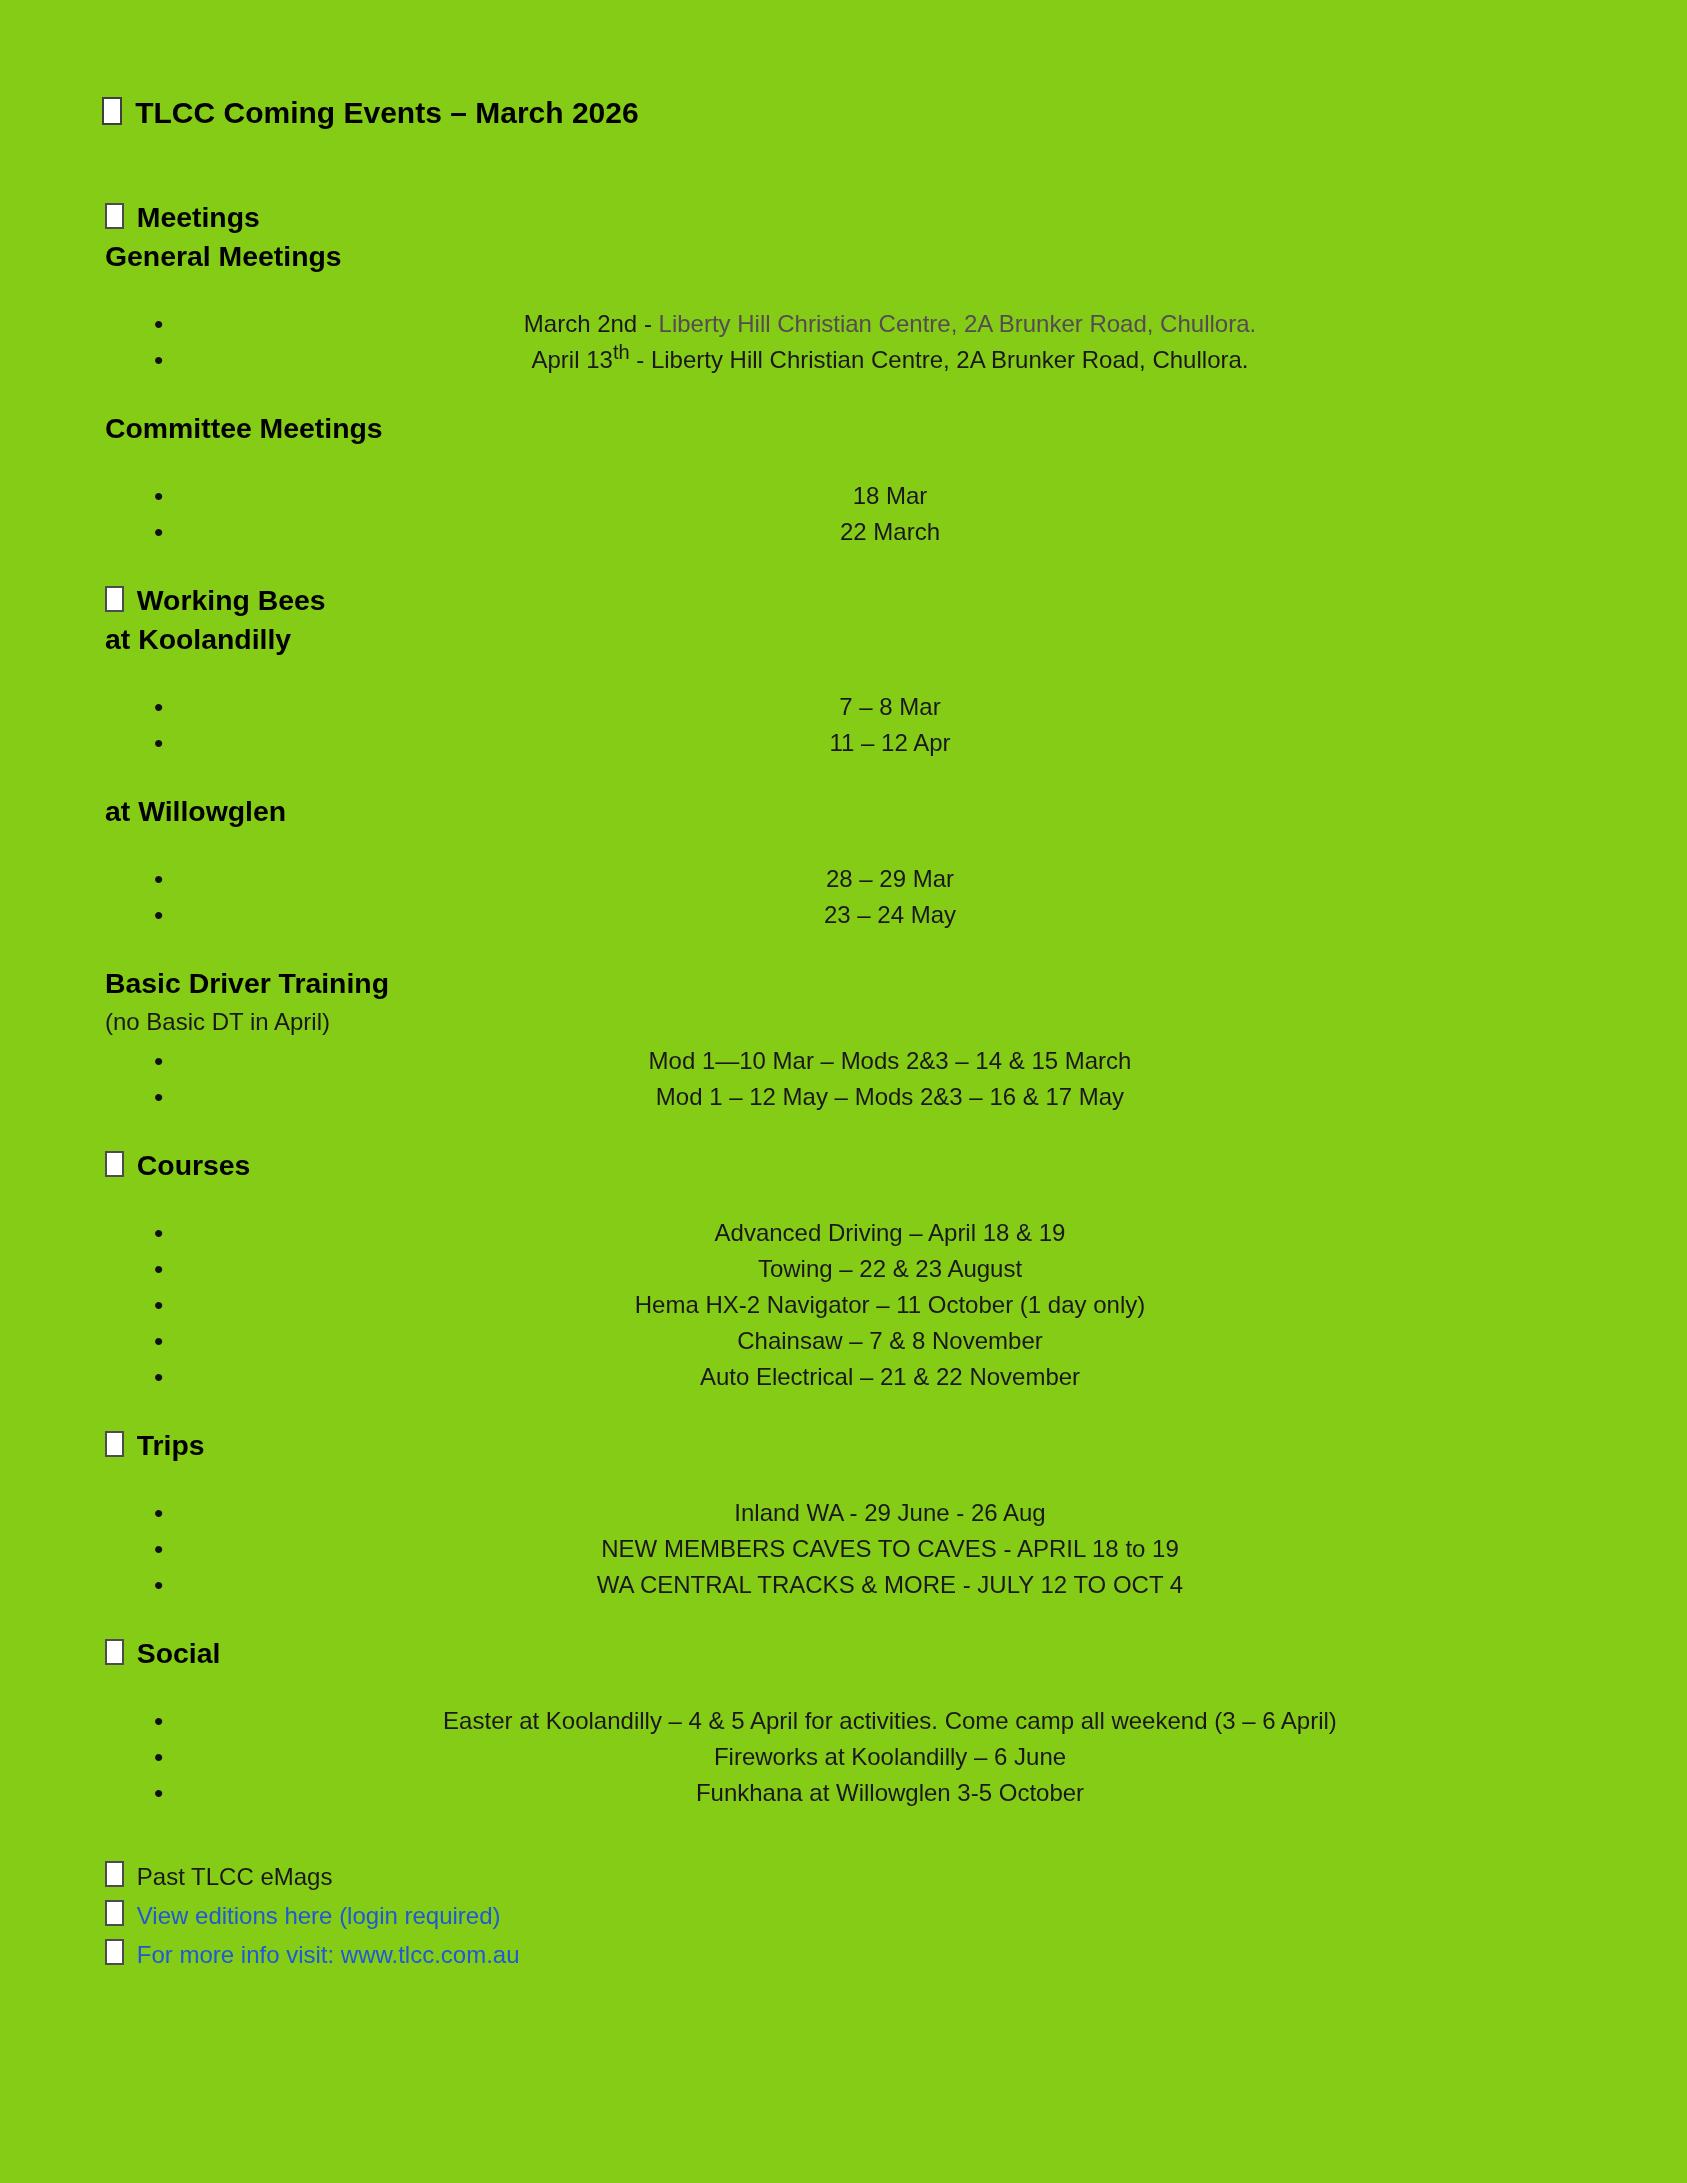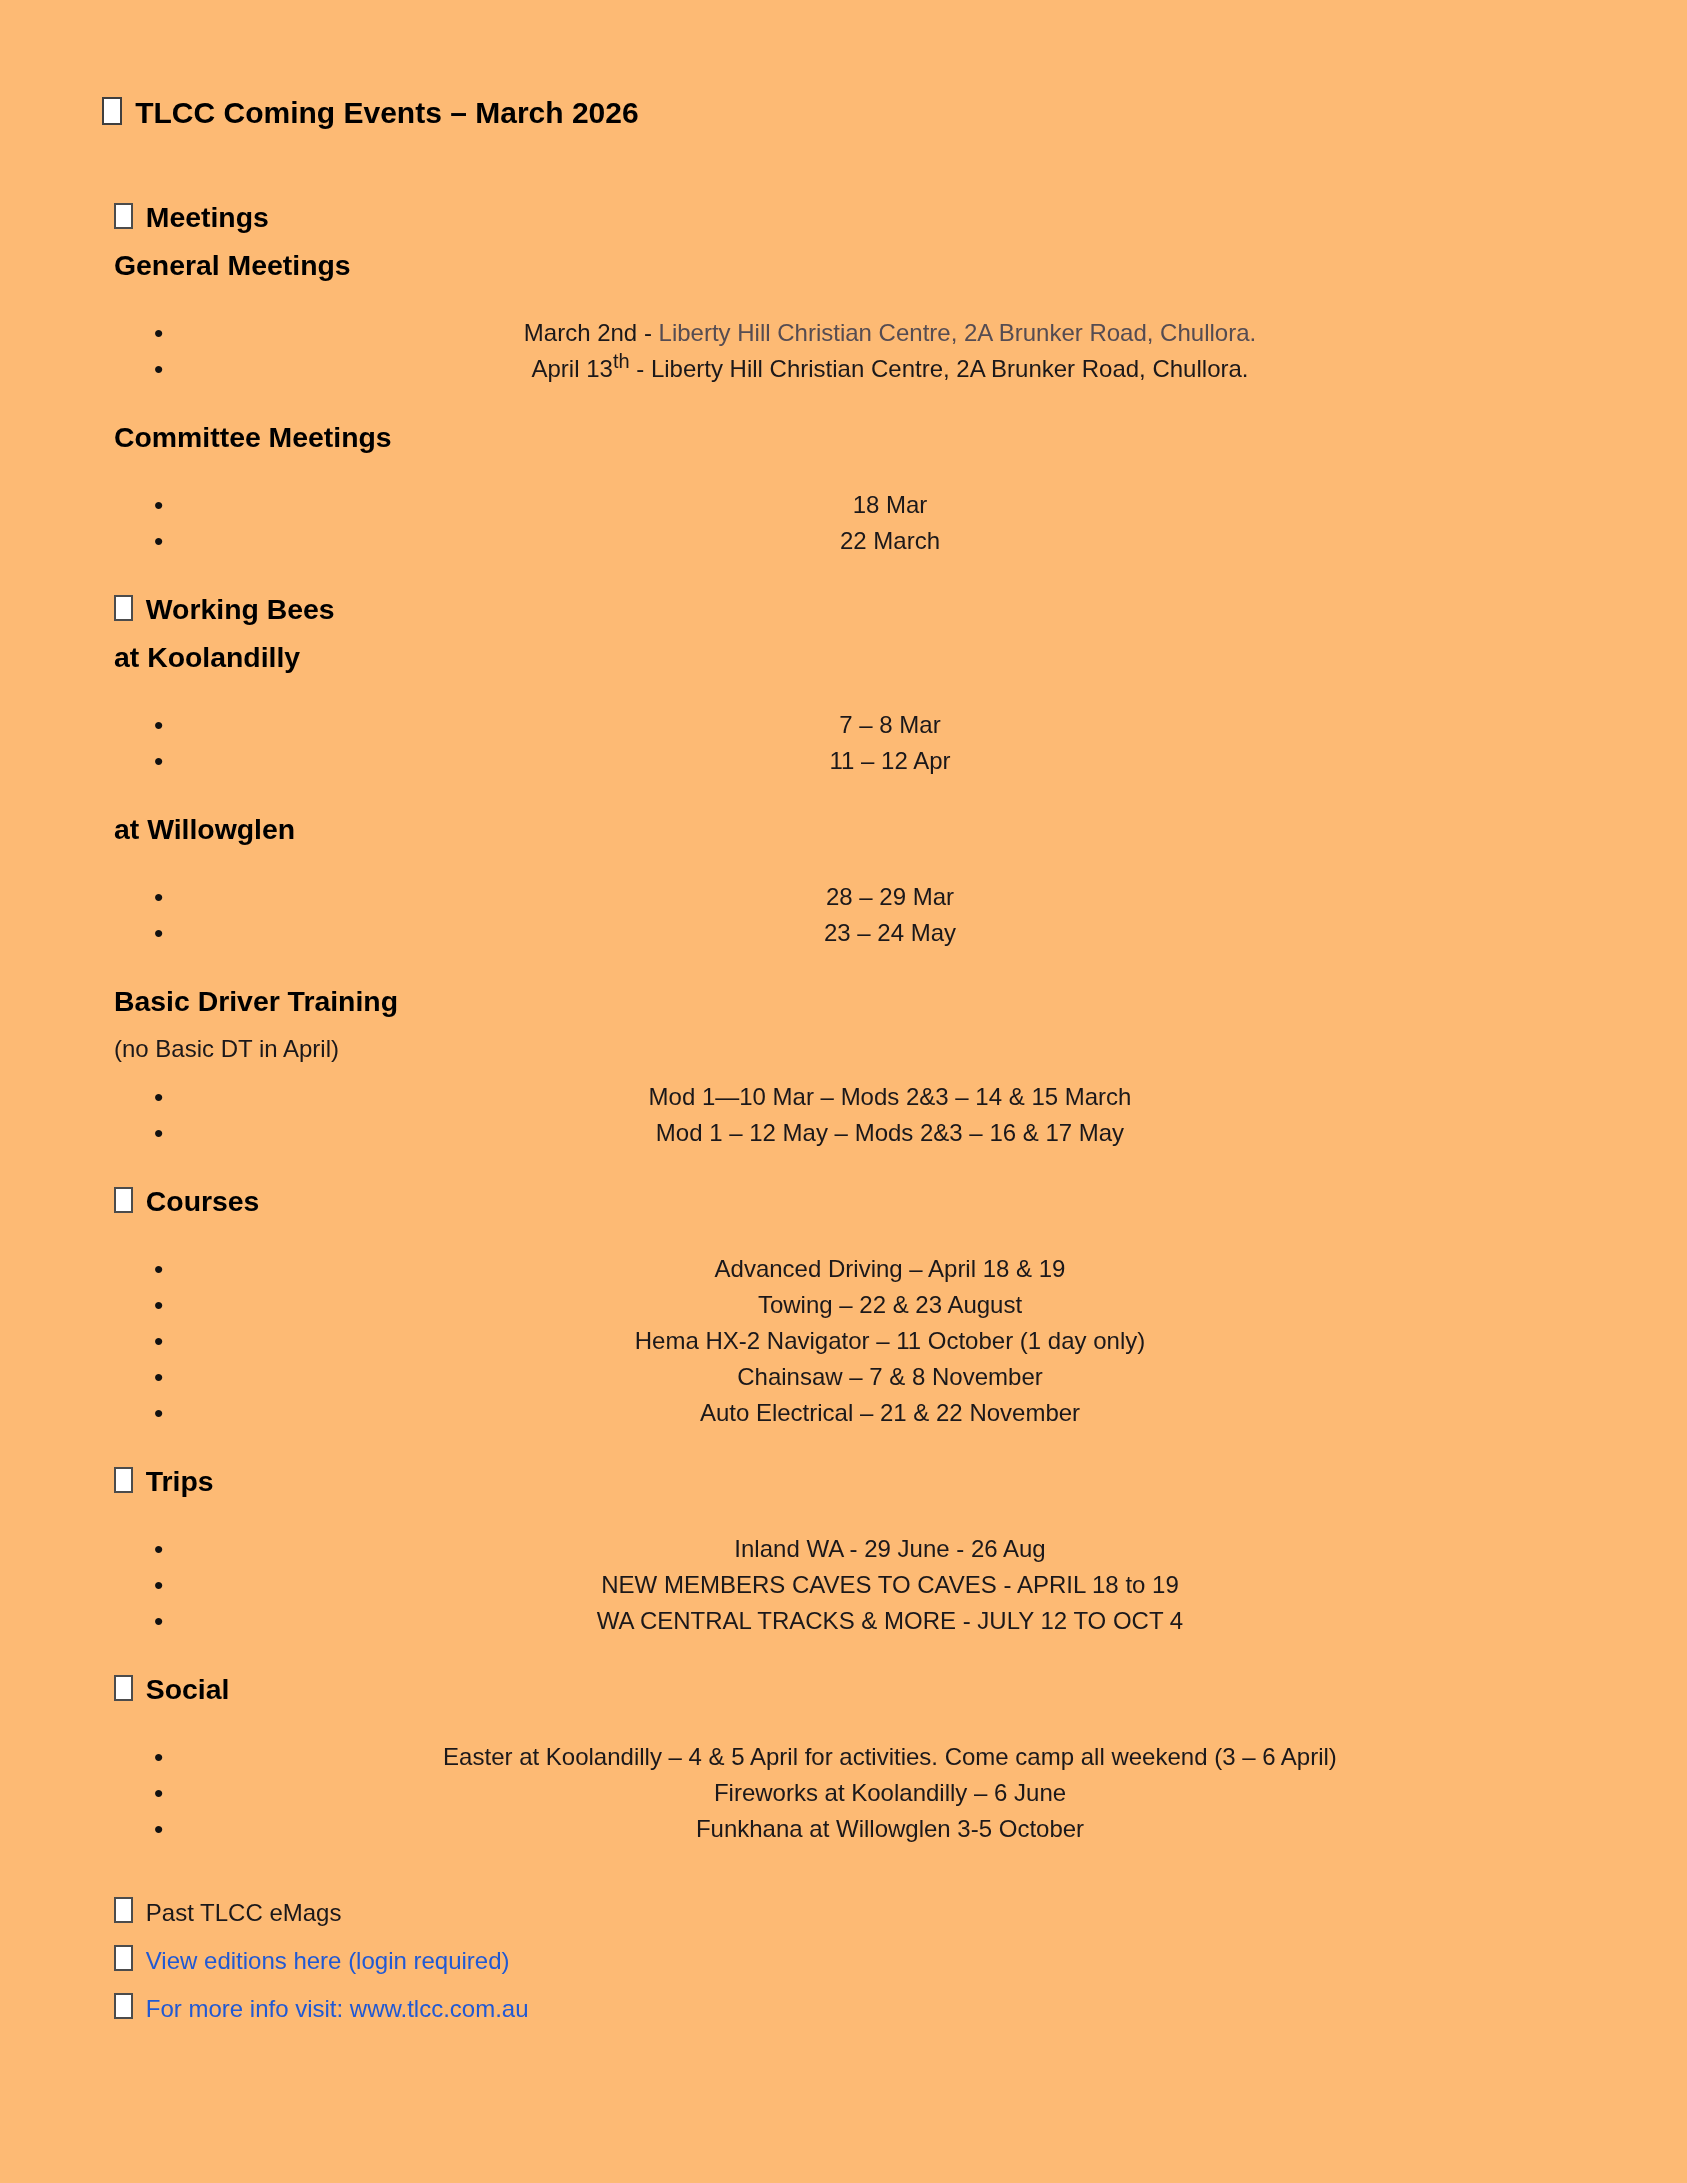--- a/index.html
+++ b/index.html
@@ -5,35 +5,35 @@
   html, body {
     margin: 0;
     padding: 0;
     background: #ffffff;
   }
   .page {
     position: relative;
     width: 1687px;
     height: 2183px;
     box-sizing: border-box;
-    background: #fdba74;
+    background: #84cc16;
     padding: 93px 106px 0 102px;
     font-family: "Liberation Sans", "DejaVu Sans", sans-serif;
     font-size: 24px;
     line-height: 36px;
     color: #161316;
   }
   .title {
     font-size: 30px;
     line-height: 40px;
     font-weight: bold;
     color: #000000;
     margin: 0 0 66px 0;
   }
-  p { margin: 12px; }
+  p { margin: 3px; }
   .heading {
     font-size: 28.4px;
     font-weight: bold;
     color: #000000;
   }
   .subheading {
     font-size: 28.4px;
     font-weight: bold;
     color: #000000;
   }

